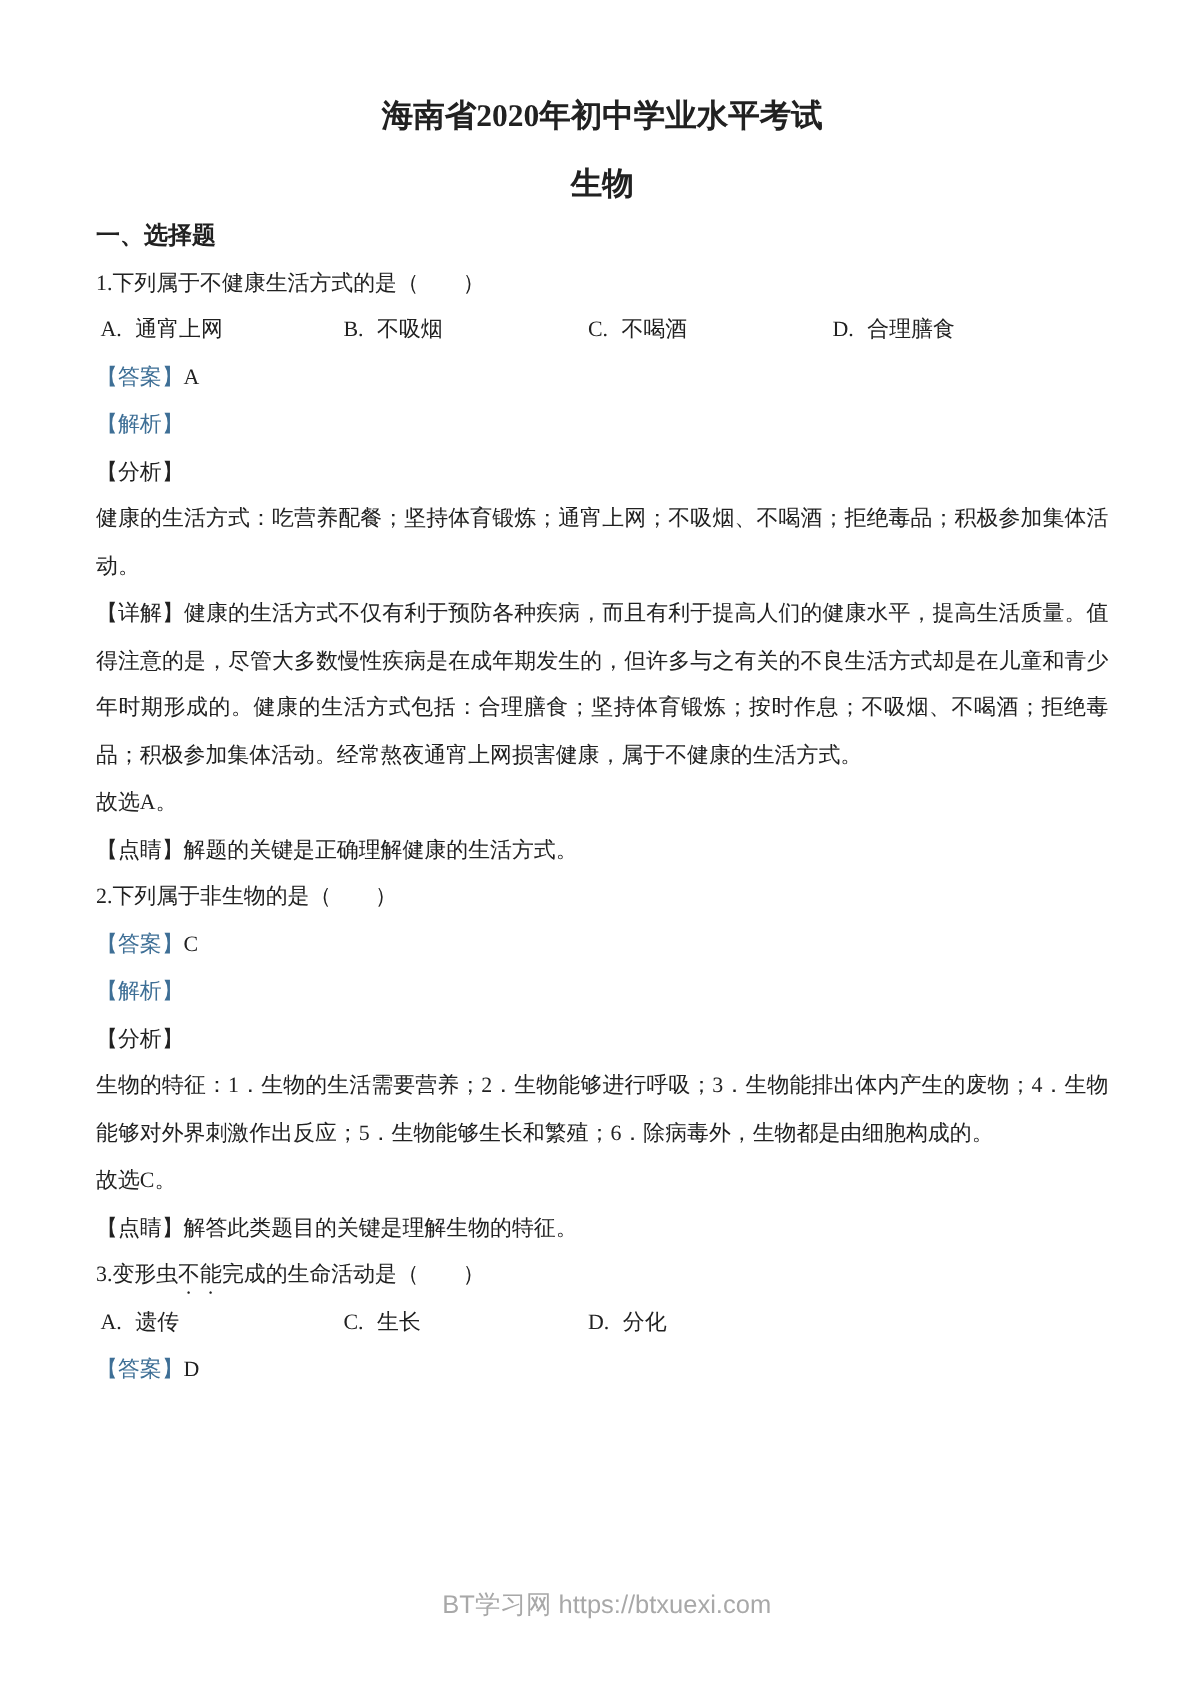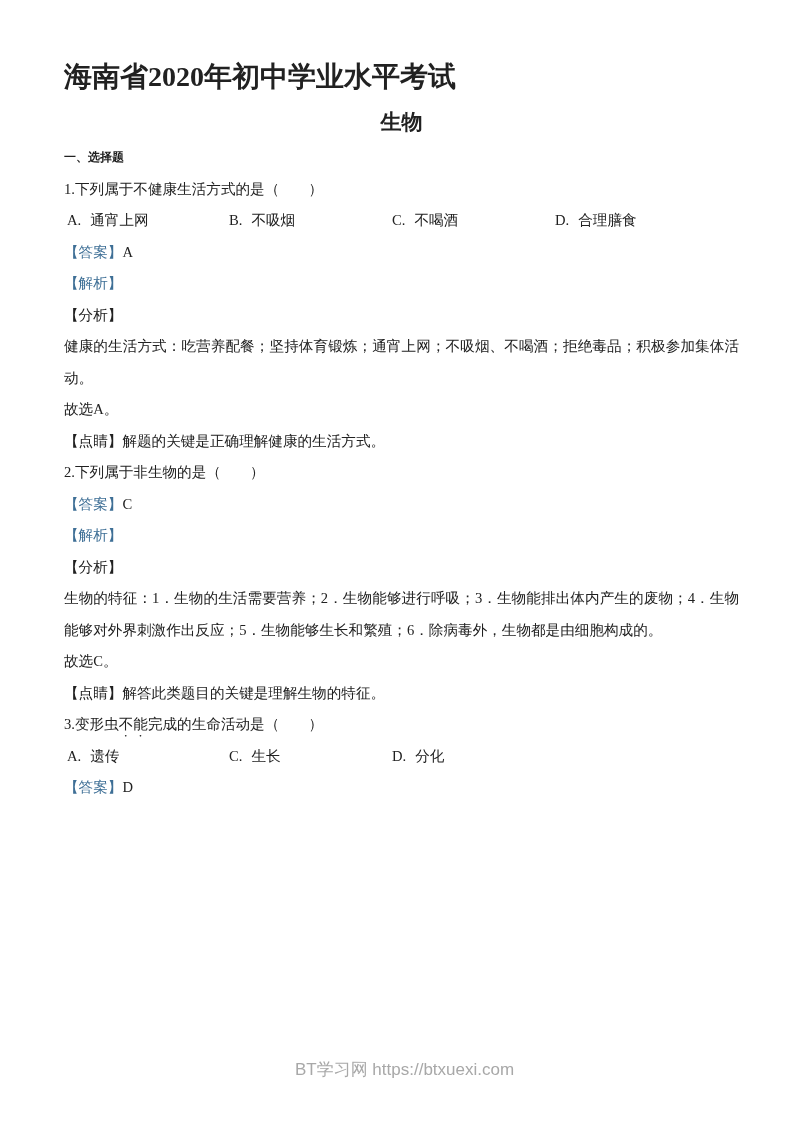--- a/index.html
+++ b/index.html
@@ -17,34 +17,35 @@
     width: 793px;
     height: 1122px;
     overflow: hidden;
     font-family: "Liberation Serif", "DejaVu Serif", serif;
     color: var(--text-color);
   }
   .page {
     padding: 62px 54px 0 64px;
   }
   .doc-title {
+    text-align: center;
     font-weight: 700;
-    font-size: 28px;
+    font-size: 21px;
     line-height: 30px;
   }
   .doc-subject {
     text-align: center;
     font-weight: 700;
     font-size: 21px;
     line-height: 30px;
     margin-top: 15px;
   }
   .section-heading {
     font-weight: 700;
-    font-size: 12px;
+    font-size: 16px;
     line-height: 31.5px;
     margin-top: 5px;
     font-family: Liberation Serif, serif;
   }
   p.line {
     margin: 0;
     font-size: 14.6px;
     line-height: 31.5px;
     text-align: justify;
   }
@@ -93,20 +94,21 @@
     <div class="options">
       <span><span class="opt-label">A.</span><span>通宵上网</span></span>
       <span><span class="opt-label">B.</span><span>不吸烟</span></span>
       <span><span class="opt-label">C.</span><span>不喝酒</span></span>
       <span><span class="opt-label">D.</span><span>合理膳食</span></span>
     </div>
     <p class="line"><span class="marker">【答案】</span><span>A</span></p>
     <p class="line"><span class="marker">【解析】</span></p>
     <p class="line">【分析】</p>
     <p class="line">健康的生活方式：吃营养配餐；坚持体育锻炼；通宵上网；不吸烟、不喝酒；拒绝毒品；积极参加集体活动。</p>
+    <p class="line">【详解】健康的生活方式不仅有利于预防各种疾病，而且有利于提高人们的健康水平，提高生活质量。值得注意的是，尽管大多数慢性疾病是在成年期发生的，但许多与之有关的不良生活方式却是在儿童和青少年时期形成的。健康的生活方式包括：合理膳食；坚持体育锻炼；按时作息；不吸烟、不喝酒；拒绝毒品；积极参加集体活动。经常熬夜通宵上网损害健康，属于不健康的生活方式。</p>
     <p class="line">故选A。</p>
     <p class="line">【点睛】解题的关键是正确理解健康的生活方式。</p>
   </section>
 
   <section>
     <p class="line"><span>2.</span><span>下列属于非生物的是（　　）</span></p>
     <p class="line"><span class="marker">【答案】</span><span>C</span></p>
     <p class="line"><span class="marker">【解析】</span></p>
     <p class="line">【分析】</p>
     <p class="line">生物的特征：1．生物的生活需要营养；2．生物能够进行呼吸；3．生物能排出体内产生的废物；4．生物能够对外界刺激作出反应；5．生物能够生长和繁殖；6．除病毒外，生物都是由细胞构成的。</p>

